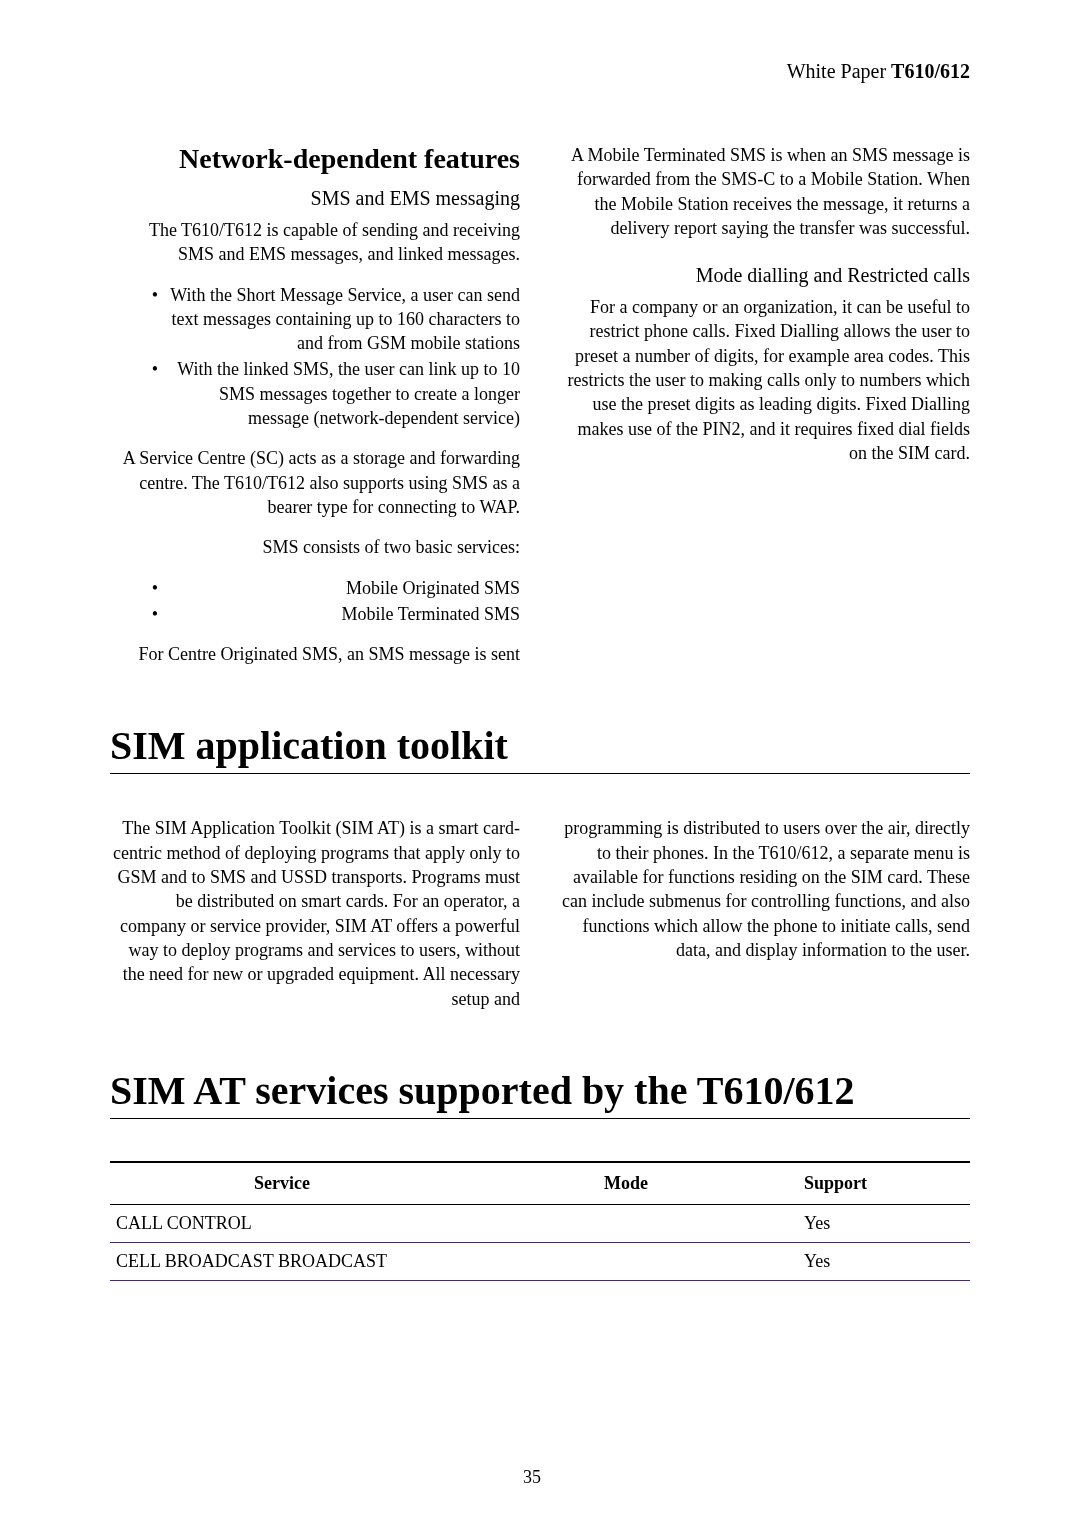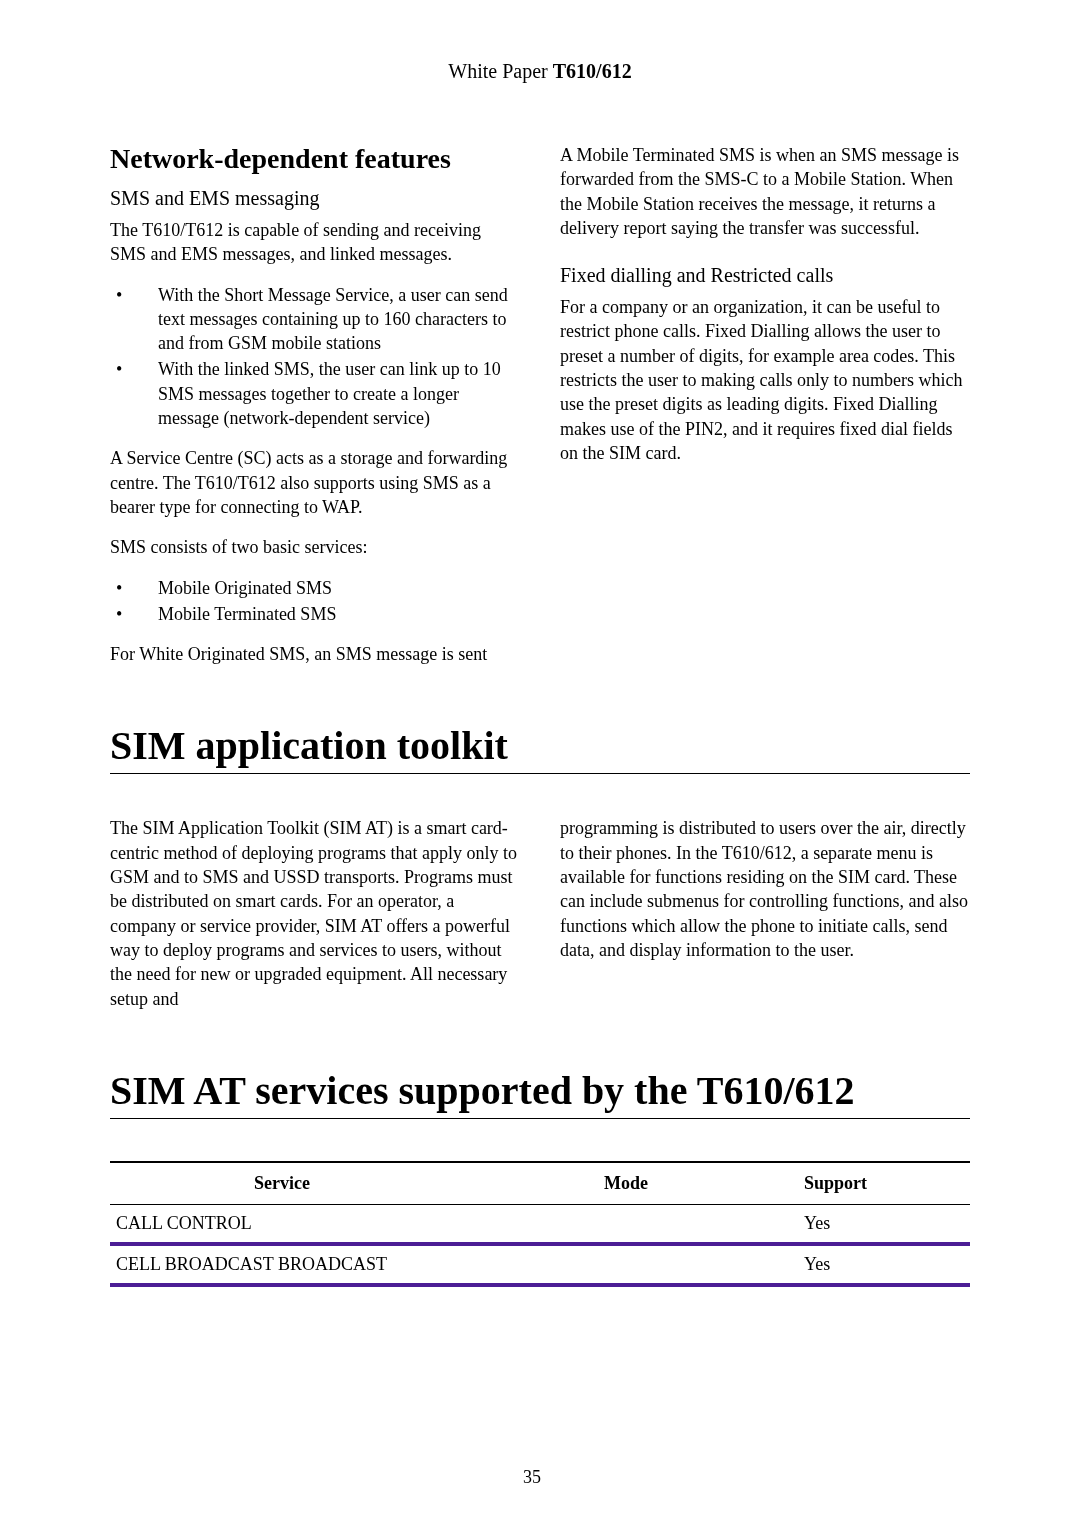--- a/index.html
+++ b/index.html
@@ -6,21 +6,21 @@
   body {
     font-family: "Times New Roman", Times, serif;
     background: #fff;
     color: #000;
     width: 1080px;
     min-height: 1528px;
     padding: 60px 110px 40px 110px;
     position: relative;
   }
   .header {
-    text-align: center;
+    text-align: right;
     font-size: 20px;
     margin-bottom: 60px;
   }
   .header .bold { font-weight: bold; }
   h1.section {
     font-size: 28px;
     font-weight: bold;
     margin-bottom: 12px;
   }
   h1.bigsection {
@@ -31,20 +31,21 @@
     border-bottom: 1px solid #000;
   }
   h2.sub {
     font-size: 20px;
     font-weight: normal;
     margin-bottom: 8px;
   }
   .two-col {
     display: flex;
     gap: 40px;
+    text-align: right;
   }
   .col { flex: 1; }
   p { font-size: 18px; line-height: 1.35; margin-bottom: 16px; }
   ul { list-style: none; padding: 0; margin-bottom: 16px; }
   ul li {
     font-size: 18px; line-height: 1.35;
     display: flex;
     margin-bottom: 2px;
   }
   ul li .bullet { width: 48px; padding-left:6px; }
@@ -53,21 +54,21 @@
   .spacer-md { height: 36px; }
   .spacer-lg { height: 56px; }
   table {
     width: 100%;
     border-collapse: collapse;
     font-size: 18px;
   }
   table thead tr { border-top: 2px solid #000; border-bottom: 1px solid #000; }
   table th { text-align: center; font-weight: bold; padding: 10px 6px; }
   table th.right, table td.right { text-align: left; }
-  table td { padding: 8px 6px; vertical-align: top; border-bottom: 4px solid #4c1d95; }
+  table td { padding: 8px 6px; vertical-align: top; border-bottom: 1px solid #4c1d95; }
   .page-num {
     position: absolute;
     bottom: 40px;
     left: 0; right: 16px;
     text-align: center;
     font-size: 18px;
   }
 </style>
 </head>
 <body>
@@ -96,26 +97,26 @@
     <ul>
       <li>
           <span class="bullet">•</span>
           <span class="li-text">Mobile Originated SMS</span>
         </li>
       <li>
           <span class="bullet">•</span>
           <span class="li-text">Mobile Terminated SMS</span>
         </li>
     </ul>
-    <p style="margin-bottom:0">For White Originated SMS, an SMS message is sent</p>
+    <p style="margin-bottom:0">For Centre Originated SMS, an SMS message is sent</p>
   </div>
   <div class="col">
     <p>A Mobile Terminated SMS is when an SMS message is forwarded from the SMS-C to a Mobile Station. When the Mobile Station receives the message, it returns a delivery report saying the transfer was successful.</p>
     <div class="spacer-sm"></div>
-    <h2 class="sub">Fixed dialling and Restricted calls</h2>
+    <h2 class="sub">Mode dialling and Restricted calls</h2>
     <p>For a company or an organization, it can be useful to restrict phone calls. Fixed Dialling allows the user to preset a number of digits, for example area codes. This restricts the user to making calls only to numbers which use the preset digits as leading digits. Fixed Dialling makes use of the PIN2, and it requires fixed dial fields on the SIM card.</p>
   </div>
 </div>
 
 <div class="spacer-lg"></div>
 
 <h1 class="bigsection">SIM application toolkit</h1>
 <div class="spacer-md"></div>
 <div class="two-col">
   <div class="col">

